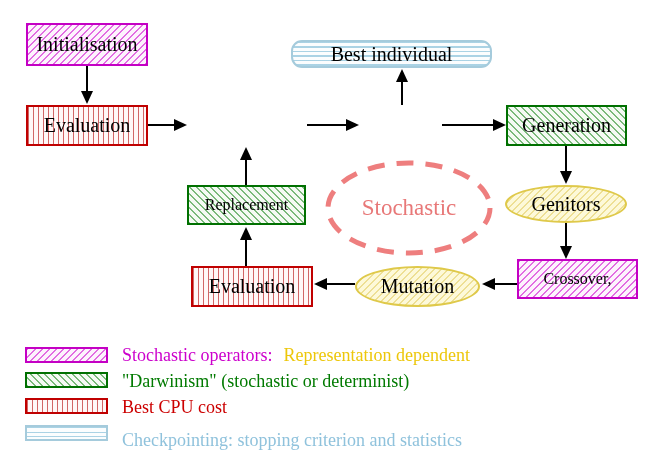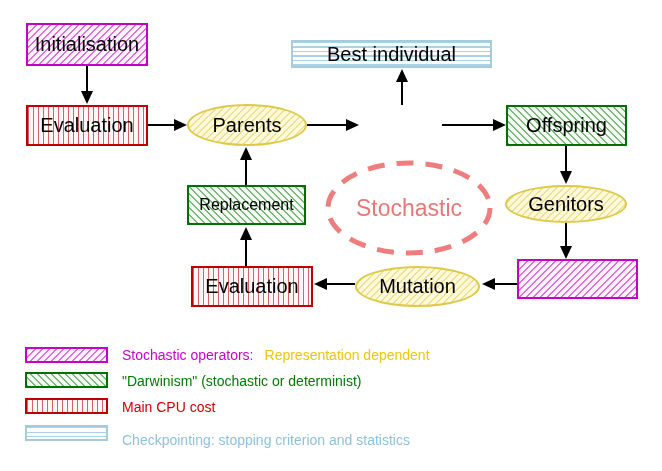--- a/index.html
+++ b/index.html
@@ -1,18 +1,18 @@
 <!DOCTYPE html>
 <html><head>
 <meta charset="utf-8">
 <style>
   html,body { margin:0; padding:0; background:#ffffff; }
   .canvas {
     position:relative; width:662px; height:471px; background:#ffffff;
-    font-family:Liberation Sans, sans-serif; overflow:hidden;
+    font-family:Liberation Serif, serif; overflow:hidden;
   }
   .node {
     position:absolute; box-sizing:border-box;
     display:flex; align-items:center; justify-content:center;
     color:#000; font-size:20px; text-align:center; white-space:nowrap;
   }
   
   .hatch-magenta {
     border:2px solid #C400C4; background-color:#fdf3fd;
     background-image:repeating-linear-gradient(135deg, rgba(204,0,204,0.55) 0px, rgba(204,0,204,0.55) 1.4px, rgba(255,255,255,0) 1.4px, rgba(255,255,255,0) 5px);
@@ -46,51 +46,48 @@
   .generation-wrap svg { position:absolute; left:0; top:0; }
   .generation-label {
     position:absolute; left:0; top:0; width:174px; height:100px;
     display:flex; align-items:center; justify-content:center;
     color:#E87878; font-size:23px;
   }
   
   .two-line { flex-direction:column; font-size:16px; line-height:1.18; }
   
   .swatch { position:absolute; left:25px; width:83px; height:16px; box-sizing:border-box; }
-  .legend-text { position:absolute; left:122px; font-size:14px; line-height:21px; white-space:nowrap; }
+  .legend-text { position:absolute; left:122px; font-size:18px; line-height:21px; white-space:nowrap; }
   .t-magenta { color:#CC00CC; }
   .t-yellow  { color:#EDC70A; margin-left:11px; }
   .t-green   { color:#007A00; }
   .t-red     { color:#CC0000; }
   .t-blue    { color:#8FC2DC; }
 </style>
 </head>
 <body>
 
 <div class="canvas">
 
   <div class="node hatch-magenta" style="left:26px; top:23px; width:122px; height:43px;">
     <span>Initialisation</span>
   </div>
 
   <div class="node stripe-red" style="left:26px; top:105px; width:122px; height:41px;">
     <span>Evaluation</span>
   </div>
 
-  <div class="node lines-cyan" style="left:291px; top:40px; width:201px; height:28px;">
+  <div class="node lines-cyan" style="left:291px; top:40px; width:201px; height:28px;border-radius:11px;">
     <span>Best individual</span>
   </div>
 
-  <div class="node hatch-gold" style="left:187px; top:104px; width:120px; height:42px;">
-    <span>Parents</span>
-  </div>
 
 
   <div class="node hatch-green" style="left:506px; top:105px; width:121px; height:41px;">
-    <span>Offspring</span>
+    <span>Generation</span>
   </div>
 
   <div class="node hatch-green" style="left:187px; top:185px; width:119px; height:40px; font-size:16px;">
     <span>Replacement</span>
   </div>
 
   <div class="node hatch-gold" style="left:505px; top:185px; width:122px; height:38px;">
     <span>Genitors</span>
   </div>
 
@@ -103,20 +100,21 @@
 
   <div class="node stripe-red" style="left:191px; top:266px; width:122px; height:41px;">
     <span>Evaluation</span>
   </div>
 
   <div class="node hatch-gold" style="left:355px; top:266px; width:125px; height:41px;">
     <span>Mutation</span>
   </div>
 
   <div class="node hatch-magenta two-line" style="left:517px; top:259px; width:121px; height:40px;">
+    <span>Crossover,</span>
   </div>
 
   <div>
     <div class="ln" style="left:86px; top:66px; width:2px; height:26px;"></div>
     <div class="ah down" style="left:81px; top:91px;"></div>
   </div>
 
   <div>
     <div class="ln" style="left:148px; top:124px; width:26px; height:2px;"></div>
     <div class="ah right" style="left:174px; top:119px;"></div>
@@ -170,19 +168,19 @@
   <div>
     <div class="swatch hatch-magenta" style="top:347px;"></div>
     <div class="legend-text" style="top:345px;">
       <span class="t-magenta">Stochastic operators:</span><span class="t-yellow">Representation dependent</span>
     </div>
 
     <div class="swatch hatch-green" style="top:372px;"></div>
     <div class="legend-text t-green" style="top:371px;">"Darwinism" (stochastic or determinist)</div>
 
     <div class="swatch stripe-red" style="top:398px;"></div>
-    <div class="legend-text t-red" style="top:397px;">Main CPU cost</div>
+    <div class="legend-text t-red" style="top:397px;">Best CPU cost</div>
 
     <div class="swatch lines-cyan" style="top:425px;"></div>
     <div class="legend-text t-blue" style="top:430px;">Checkpointing: stopping criterion and statistics</div>
   </div>
 
 </div>
 
 </body></html>

